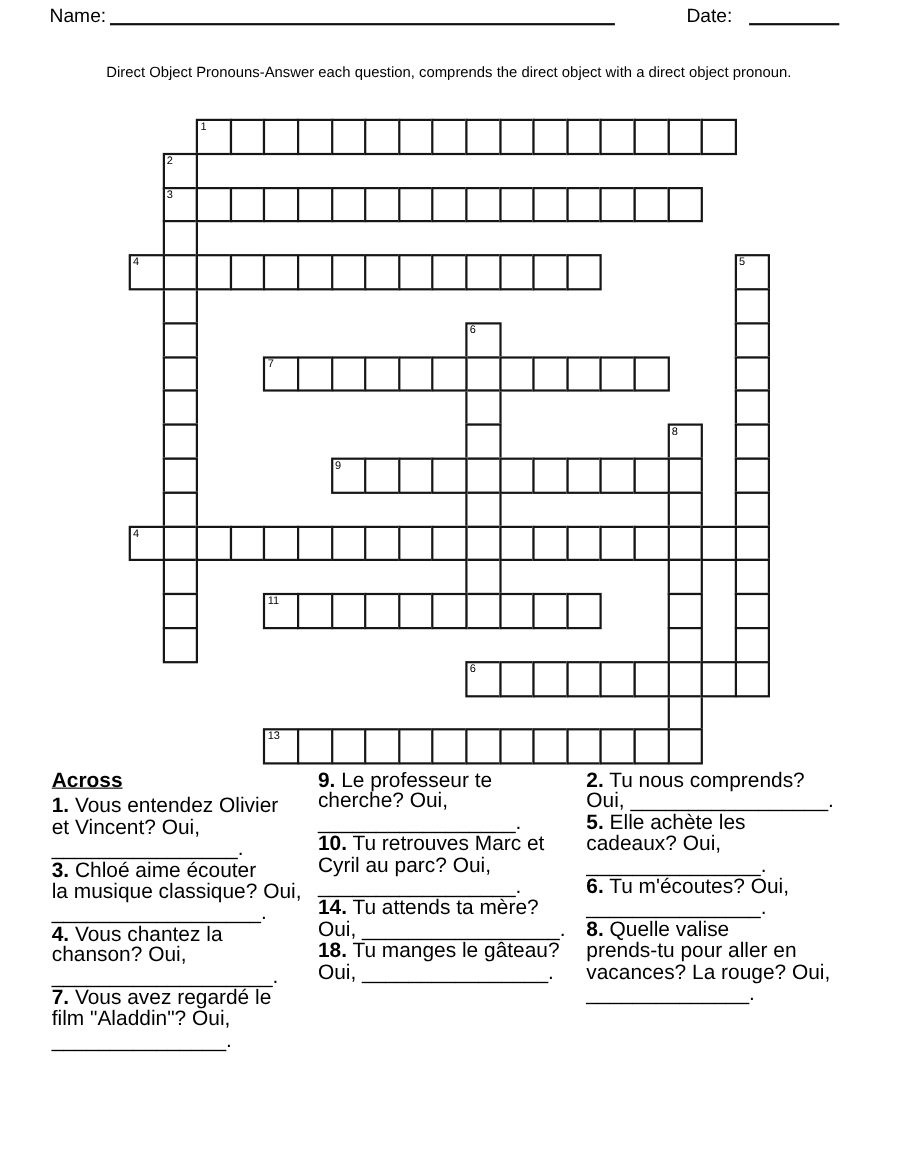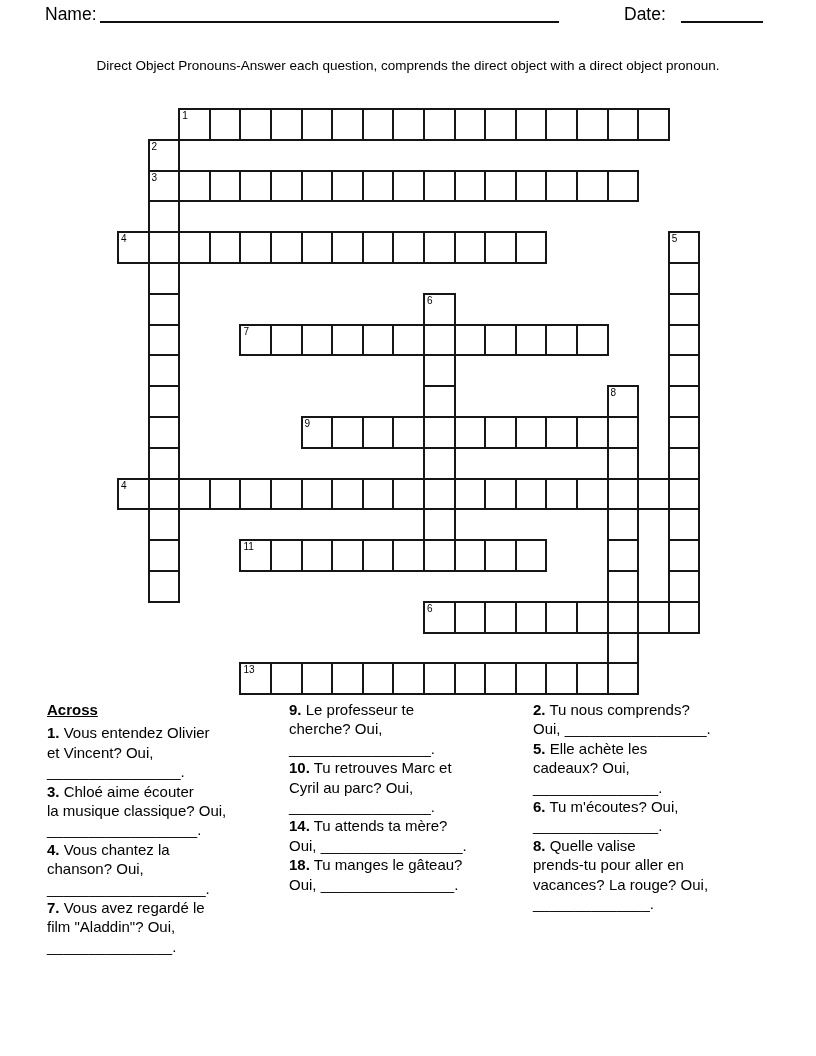--- a/index.html
+++ b/index.html
@@ -17,21 +17,21 @@
   
   .title{position:absolute;left:0;top:58px;width:816px;text-align:center;font-size:13.5px;}
 
   
   #grid{position:absolute;left:117px;top:108px;width:584px;height:588px;}
   .cell{position:absolute;width:32.6px;height:32.8px;box-sizing:border-box;
         border:2px solid #161616;background:#fff;}
   .cell .num{position:absolute;left:2px;top:0px;font-size:10px;line-height:11px;font-weight:400;}
 
   
-  .clue-col{position:absolute;top:700px;font-size:15px;line-height:19.4px;}
+  .clue-col{position:absolute;top:700px;font-size:19px;line-height:19.4px;}
   #clue-col-0{left:47px;width:240px;}
   #clue-col-1{left:289px;width:242px;}
   #clue-col-2{left:533px;width:258px;}
   .clue-head{font-weight:700;text-decoration:underline;margin-bottom:4px;}
   .clue{white-space:pre-line;}
   .clue b{font-weight:700;}
 </style>
 </head>
 <body>
 

